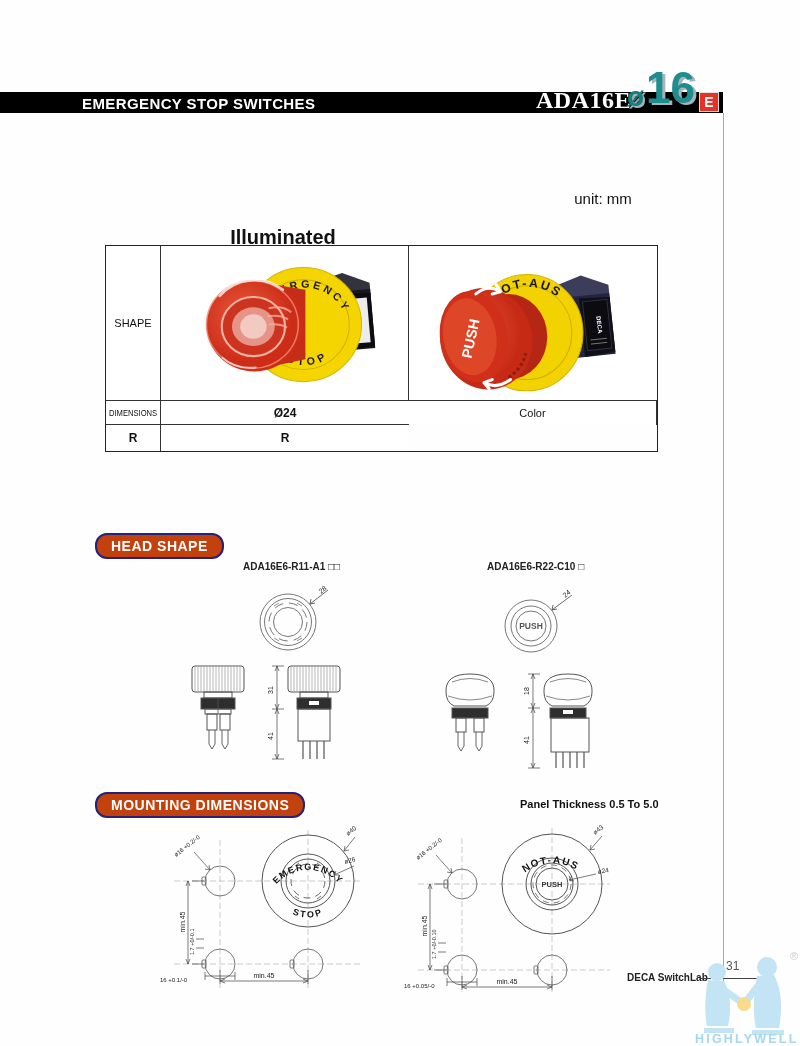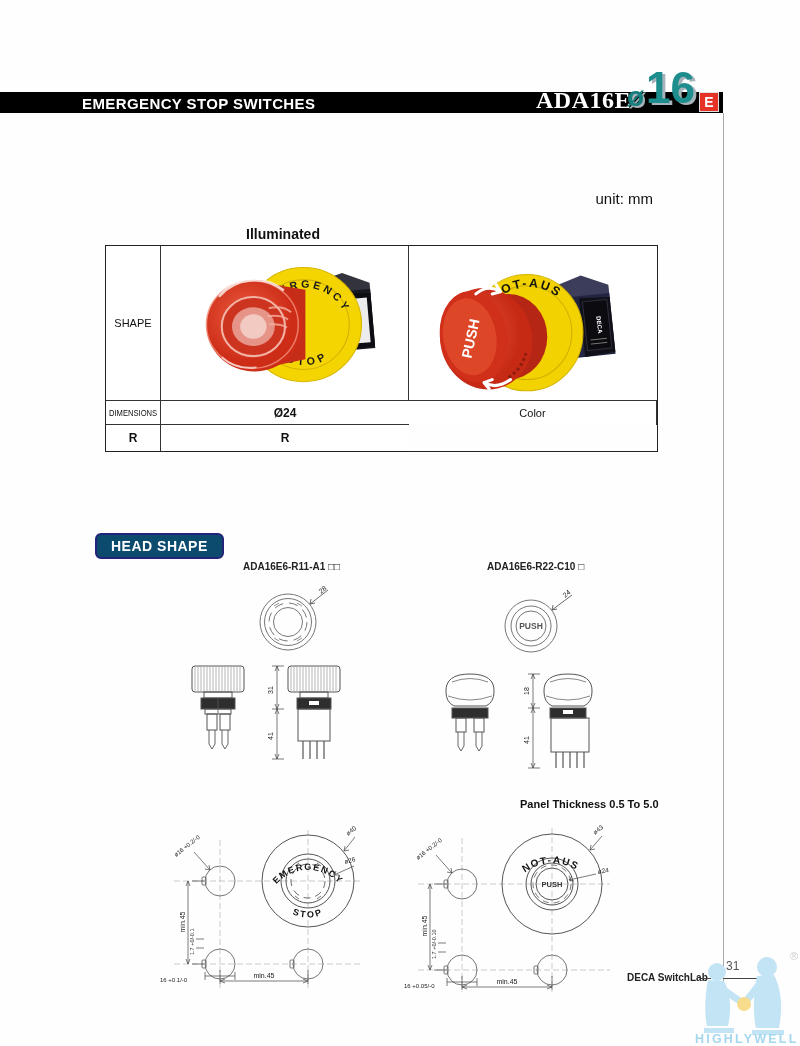--- a/index.html
+++ b/index.html
@@ -10,39 +10,39 @@
   .header-title{position:absolute;left:82px;top:95px;color:#fff;font-size:15px;font-weight:bold;letter-spacing:.4px;}
   .logo-model{position:absolute;left:536px;top:87px;color:#fff;font-size:24px;font-weight:bold;letter-spacing:.5px;font-family:Liberation Serif, serif;}
   .logo-dia{position:absolute;left:627px;top:81px;color:#17807f;font-size:28px;font-weight:bold;
             text-shadow:2px 2px 0 #a7b3ba;}
   .logo-16{position:absolute;left:646px;top:66px;color:#1d8d8d;font-size:44px;font-weight:bold;line-height:1;
            text-shadow:3px 2px 0 #a7b3ba;text-align:right;}
   .logo-e{position:absolute;left:699px;top:92px;width:18px;height:18px;background:#e63226;border:1px solid #e0e0e0;
           color:#fff;font-size:14px;font-weight:bold;text-align:center;line-height:18px;}
   .vline{position:absolute;left:723px;top:113px;width:1px;height:902px;background:#a9a9a9;}
   
-  .unit-note{position:absolute;left:553px;top:190px;width:100px;text-align:right;font-size:15px;}
-  
-  .colhead{position:absolute;top:226px;text-align:center;font-size:14px;font-weight:bold;}
+  .unit-note{position:absolute;left:553px;top:190px;width:100px;text-align:center;font-size:15px;}
+  
+  .colhead{position:absolute;top:226px;text-align:center;font-size:20px;font-weight:bold;}
   .colhead.c1{left:160px;width:246px;}
   .colhead.c2{left:406px;width:250px;}
   .spec-table{position:absolute;left:105px;top:245px;width:551px;height:205px;
               display:grid;grid-template-columns:55px 248px 248px;grid-template-rows:155px 24px 26px;
               border:1.5px solid #222;}
   .cell{border-right:1px solid #333;border-bottom:1px solid #333;display:flex;align-items:center;justify-content:center;
         font-size:11px;overflow:hidden;background:#fff;}
   .cell.last-col{border-right:none;}
   .cell.last-row{border-bottom:none;}
   .cell.bold{font-weight:bold;font-size:12px;}
   .cond{display:inline-block;transform:scaleX(.8);font-size:9.5px;letter-spacing:0;}
   .photo-cell{padding:0;}
   .photo-cell svg{display:block;}
   
-  .badge{position:absolute;background:#0c4a6e;color:#fff;font-size:14px;font-weight:bold;letter-spacing:.5px;
-         padding:3px 14px;border:2px solid #23237a;border-radius:6px;}
+  .badge{position:absolute;background:#c2410c;color:#fff;font-size:14px;font-weight:bold;letter-spacing:.5px;
+         padding:3px 14px;border:2px solid #23237a;border-radius:12px;}
   .badge.head{left:95px;top:533px;}
   .badge.mount{left:95px;top:792px;}
   .part-no{position:absolute;font-size:10px;font-weight:bold;color:#222;}
   .pn-left{left:243px;top:561px;}
   .pn-right{left:487px;top:561px;}
   .panel-note{position:absolute;left:520px;top:798px;font-size:11px;font-weight:bold;}
   .drawing{position:absolute;}
   
   .footer-brand{position:absolute;left:627px;top:972px;font-size:10px;font-weight:bold;color:#222;}
   .footer-line{position:absolute;left:701px;top:978px;width:57px;height:1px;background:#444;}
@@ -218,20 +218,21 @@
       <path d="M124,100 v16 M131,100 v16 M138,100 v16 M145,100 v16 M152,100 v16" stroke-width="1.2"></path>
     </g>
     <g stroke="#444" stroke-width=".7" fill="none">
       <path d="M96,22 h12 M96,56 h12 M96,116 h12"></path>
       <path d="M101,22 V116 M101,22 l-2,5 M101,22 l2,5 M101,56 l-2,-5 M101,56 l2,-5 M101,56 l-2,5 M101,56 l2,5 M101,116 l-2,-5 M101,116 l2,-5"></path>
     </g>
     <text transform="translate(97,39) rotate(-90)" text-anchor="middle" font-size="7" fill="#222">18</text>
     <text transform="translate(97,88) rotate(-90)" text-anchor="middle" font-size="7" fill="#222">41</text>
   </svg>
 
+  <div class="badge mount">MOUNTING DIMENSIONS</div>
   <div class="panel-note">Panel Thickness 0.5 To 5.0</div>
 
   <svg class="drawing" style="left:158px;top:824px;" width="205" height="172" viewBox="0 0 205 172">
     <defs>
       <path id="mlt" d="M 112,70 A 42,42 0 0 1 188,70" fill="none"></path>
       <path id="mlb" d="M 118,76 A 38,38 0 0 0 182,76" fill="none"></path>
     </defs>
     <path d="M62,16 V164 M150,6 V164 M16,57 H202 M16,140 H202" stroke="#b5b5b5" stroke-width=".7" stroke-dasharray="6 3" fill="none"></path>
     <g stroke="#555" fill="none" stroke-width="1">
       <circle cx="150" cy="57" r="46"></circle>

